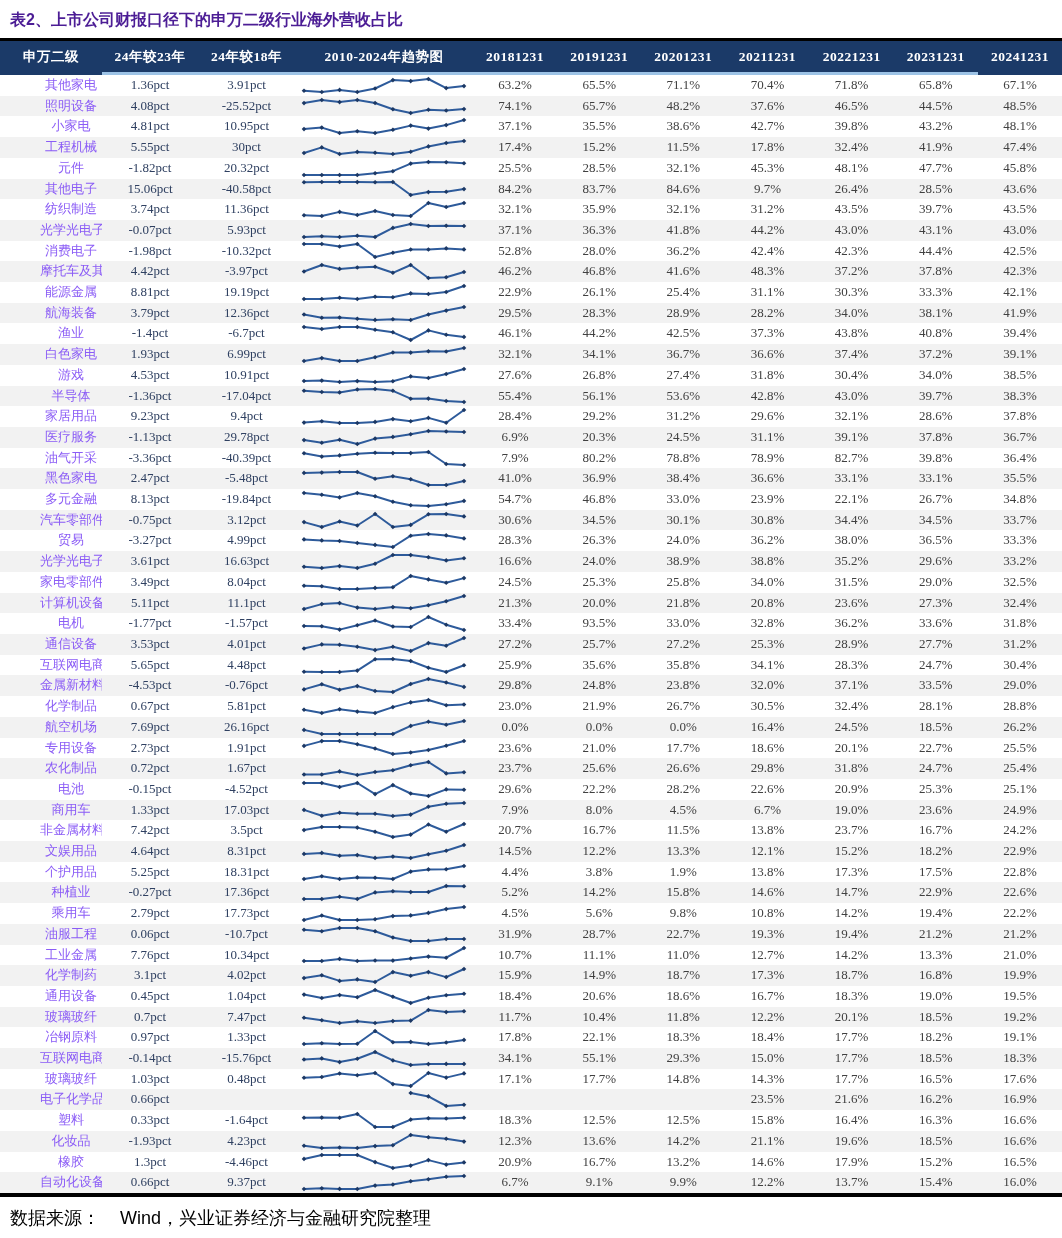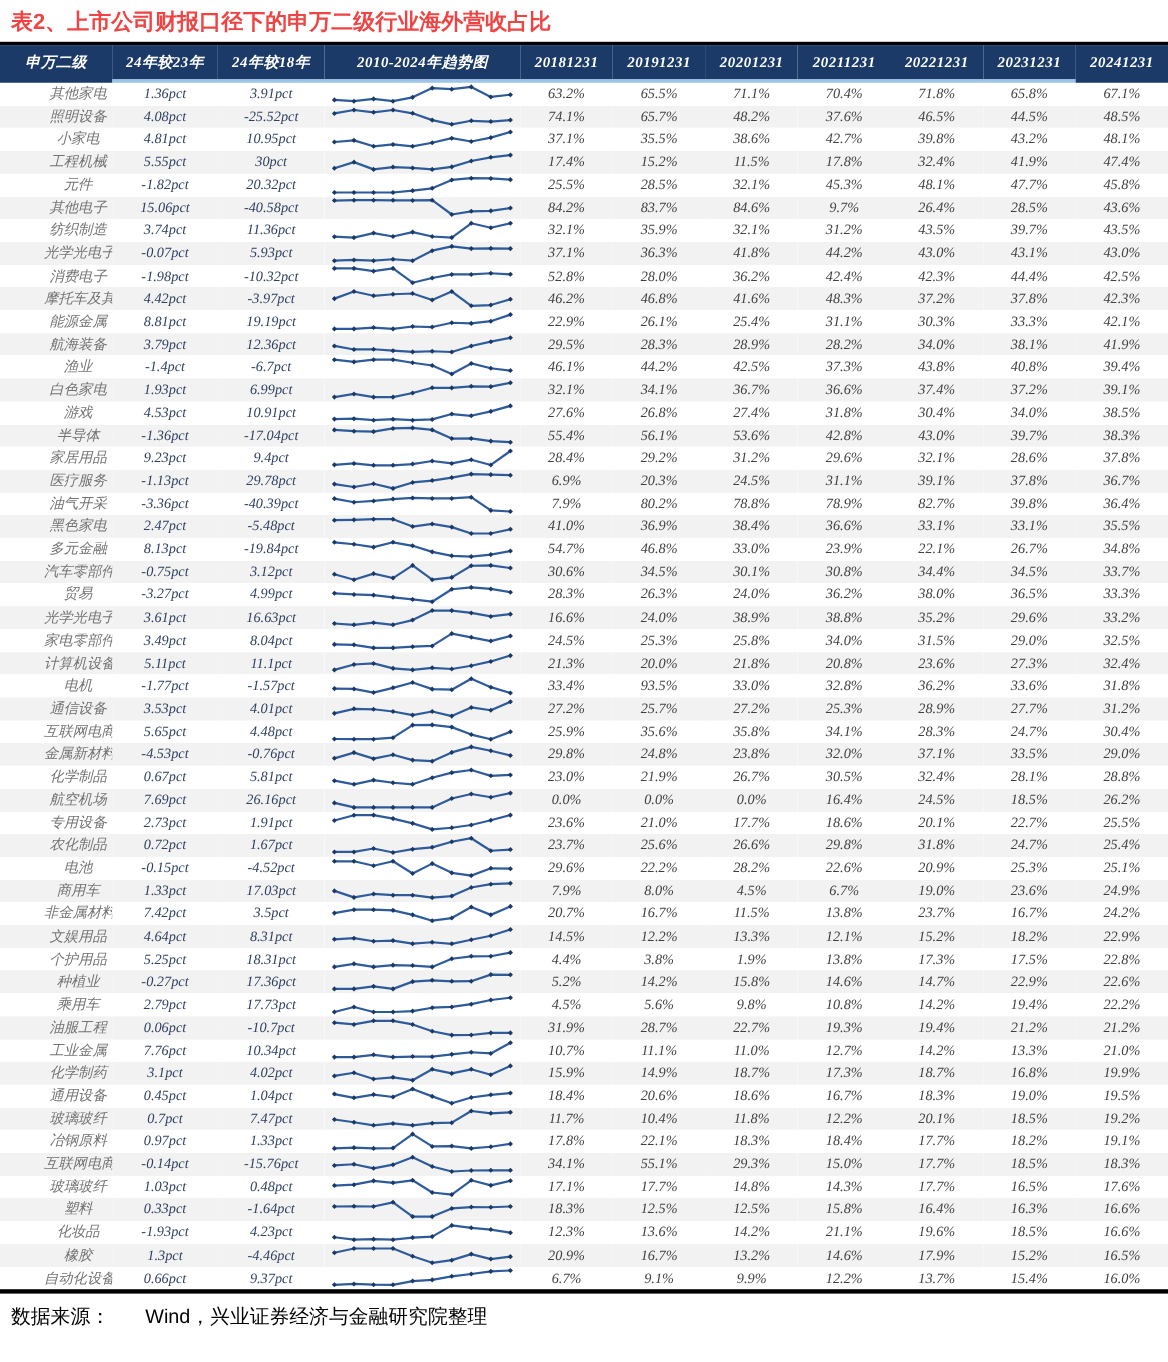--- a/index.html
+++ b/index.html
@@ -2,38 +2,38 @@
 <html style="--header-bg: #1B3A68; --header-text: #FFFFFF; --header-underline: #9DC3E6; --row-stripe: #F2F2F2; --sparkline-line: #2E5B9B; --sparkline-marker: #1C3864; --pct-text: #2F4061; --value-text: #404040; --rule: #000000;"><head>
 <meta charset="utf-8">
 <style>
   :root{
     --header-bg:#1B3A68; --header-text:#FFFFFF; --header-underline:#9DC3E6;
     --row-stripe:#F2F2F2; --sparkline-line:#2E5B9B; --sparkline-marker:#1C3864;
     --pct-text:#2F4061; --value-text:#404040; --rule:#000000;
   }
   html,body{margin:0;padding:0;background:#fff;}
   body{width:1062px;height:1238px;font-family:"Liberation Serif","DejaVu Serif",serif;overflow:hidden;}
-  .title{font-family:"Liberation Sans","DejaVu Sans",sans-serif;font-weight:bold;font-size:20px;color:#ef4444;
+  .title{font-family:"Liberation Sans","DejaVu Sans",sans-serif;font-weight:bold;font-size:16px;color:#4c1d95;
          padding:7px 10px 5px 10px;line-height:26px;white-space:nowrap;}
   .rule{height:3px;background:var(--rule,#000);}
   .rule-bottom{height:4px;}
-  table{width:1062px;border-collapse:collapse;table-layout:fixed;font-style:italic;}
+  table{width:1062px;border-collapse:collapse;table-layout:fixed;}
   thead th{background:var(--header-bg,#1B3A68);color:var(--header-text,#fff);font-size:13.5px;font-weight:bold;
            height:31px;padding:0;border-bottom:3px solid var(--header-underline,#9DC3E6);letter-spacing:.5px;white-space:nowrap;}
   thead th.no-ul{border-bottom:3px solid var(--header-bg,#1B3A68);}
   tbody td{height:20.7px;line-height:20.7px;padding:0;text-align:center;font-size:13px;
            color:var(--value-text,#404040);white-space:nowrap;overflow:hidden;}
   tbody tr:nth-child(even){background:var(--row-stripe,#F2F2F2);}
-  td.ind{color:#737373;padding-left:40px;}
+  td.ind{color:#8b5cf6;padding-left:40px;}
   td.chg{color:var(--pct-text,#2F4061);}
   td.spark{vertical-align:middle;}
   td.spark svg{display:block;margin:0 auto;}
   .footer{font-family:"Liberation Sans","DejaVu Sans",sans-serif;font-size:18px;color:#000;
           padding:9px 10px 0 10px;white-space:nowrap;}
-  .footer .src-text{margin-left:32px;}
+  .footer .src-text{margin-left:20px;}
 </style>
 </head>
 <body>
 
 <div class="page">
   <div class="title">表2、上市公司财报口径下的申万二级行业海外营收占比</div>
   <div class="rule"></div>
   <table>
     <colgroup>
       <col style="width:102px">
@@ -1374,20 +1374,41 @@
           </td>
           <td>17.1%</td>
           <td>17.7%</td>
           <td>14.8%</td>
           <td>14.3%</td>
           <td>17.7%</td>
           <td>16.5%</td>
           <td>17.6%</td>
         </tr>
         <tr>
+          <td class="ind">电子化学品</td>
+          <td class="chg">0.66pct</td>
+          <td class="chg"></td>
+          <td class="spark">
+            <svg width="170" height="19" viewBox="0 0 170 19">
+              <path d="M111.7 3.0 L129.4 6.4 L147.2 16.0 L165.0 14.8" fill="none" stroke="var(--sparkline-line,#2E5B9B)" stroke-width="2" stroke-linejoin="round" stroke-linecap="round"></path>
+              <path d="M111.7 0.7 L114.0 3.0 L111.7 5.3 L109.4 3.0 Z" fill="var(--sparkline-marker,#1C3864)"></path>
+              <path d="M129.4 4.1 L131.7 6.4 L129.4 8.7 L127.1 6.4 Z" fill="var(--sparkline-marker,#1C3864)"></path>
+              <path d="M147.2 13.7 L149.5 16.0 L147.2 18.3 L144.9 16.0 Z" fill="var(--sparkline-marker,#1C3864)"></path>
+              <path d="M165.0 12.5 L167.3 14.8 L165.0 17.1 L162.7 14.8 Z" fill="var(--sparkline-marker,#1C3864)"></path>
+            </svg>
+          </td>
+          <td></td>
+          <td></td>
+          <td></td>
+          <td>23.5%</td>
+          <td>21.6%</td>
+          <td>16.2%</td>
+          <td>16.9%</td>
+        </tr>
+        <tr>
           <td class="ind">塑料</td>
           <td class="chg">0.33pct</td>
           <td class="chg">-1.64pct</td>
           <td class="spark">
             <svg width="170" height="19" viewBox="0 0 170 19">
               <path d="M5.0 6.8 L22.8 6.6 L40.6 6.8 L58.3 3.0 L76.1 16.0 L93.9 16.0 L111.7 8.6 L129.4 7.3 L147.2 7.5 L165.0 6.8" fill="none" stroke="var(--sparkline-line,#2E5B9B)" stroke-width="2" stroke-linejoin="round" stroke-linecap="round"></path>
               <path d="M5.0 4.5 L7.3 6.8 L5.0 9.1 L2.7 6.8 Z" fill="var(--sparkline-marker,#1C3864)"></path>
               <path d="M22.8 4.3 L25.1 6.6 L22.8 8.9 L20.5 6.6 Z" fill="var(--sparkline-marker,#1C3864)"></path>
               <path d="M40.6 4.5 L42.9 6.8 L40.6 9.1 L38.3 6.8 Z" fill="var(--sparkline-marker,#1C3864)"></path>
               <path d="M58.3 0.7 L60.6 3.0 L58.3 5.3 L56.0 3.0 Z" fill="var(--sparkline-marker,#1C3864)"></path>

